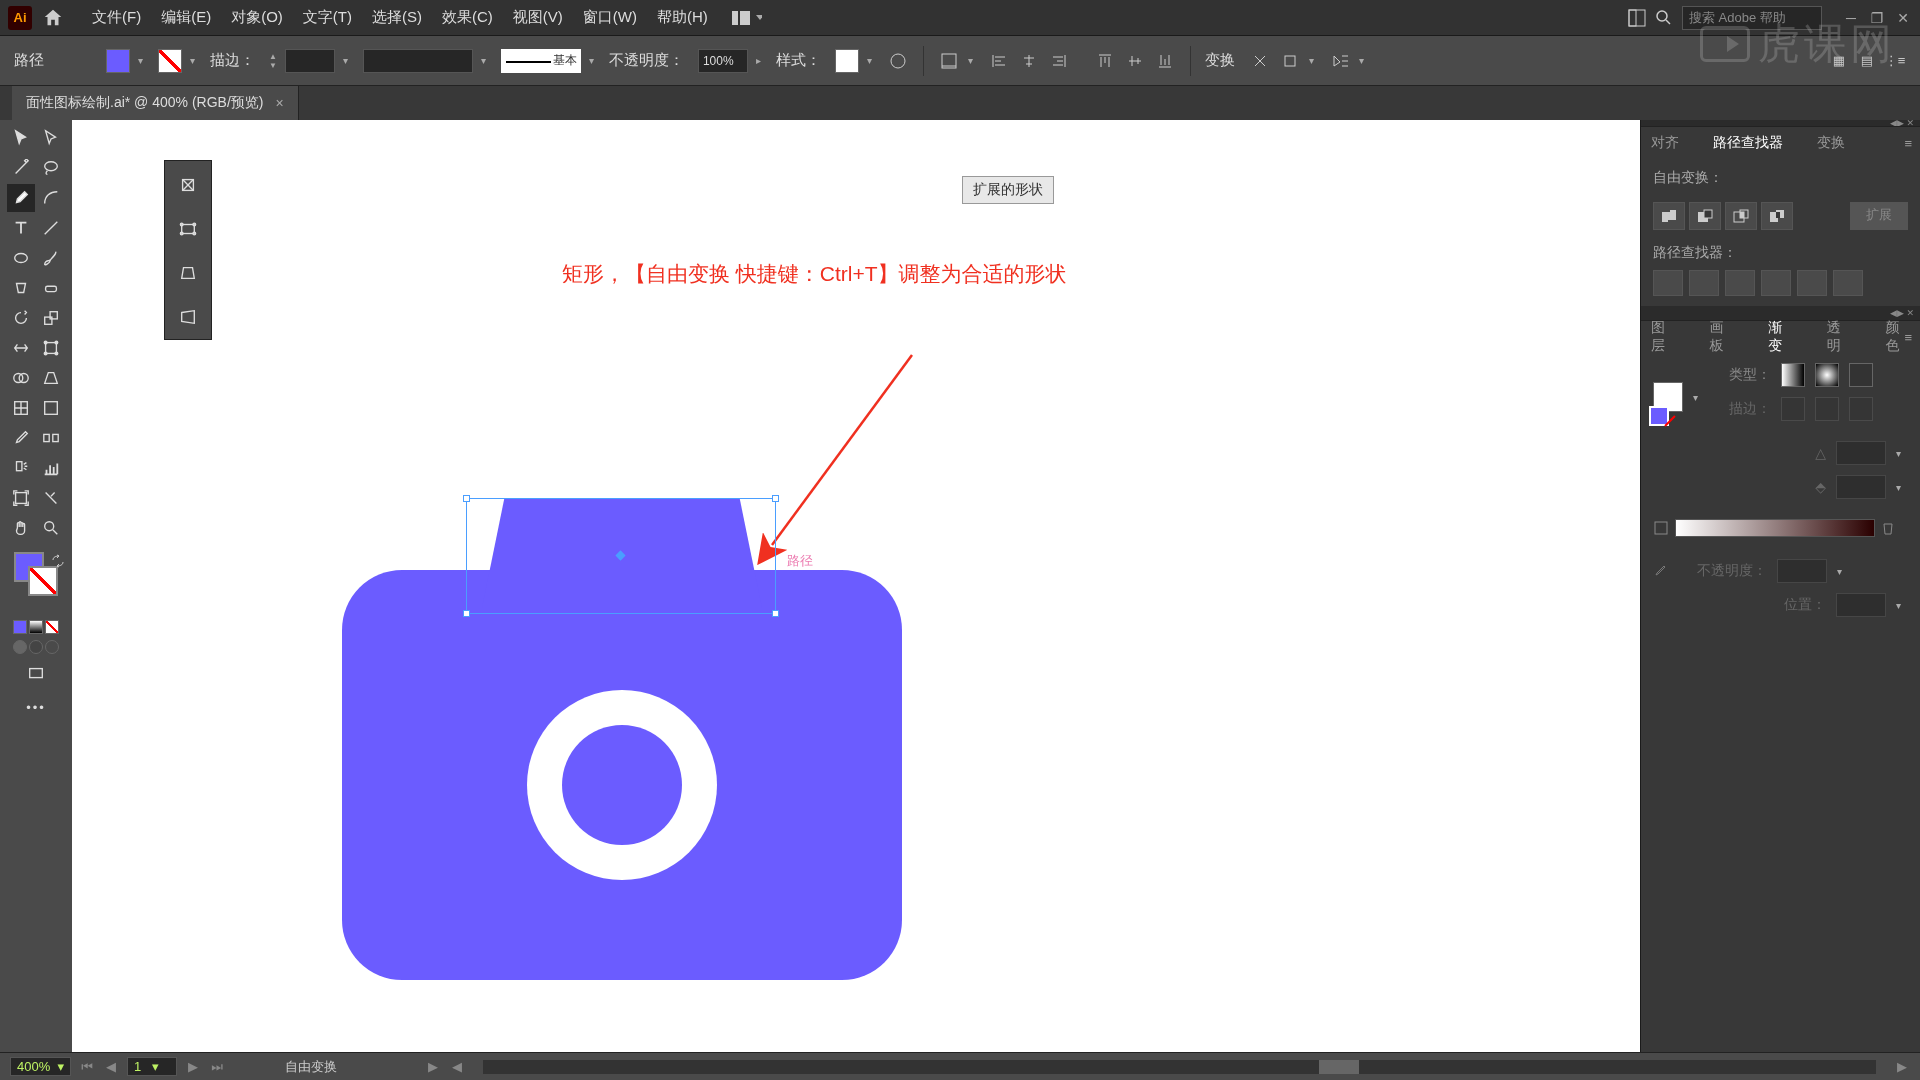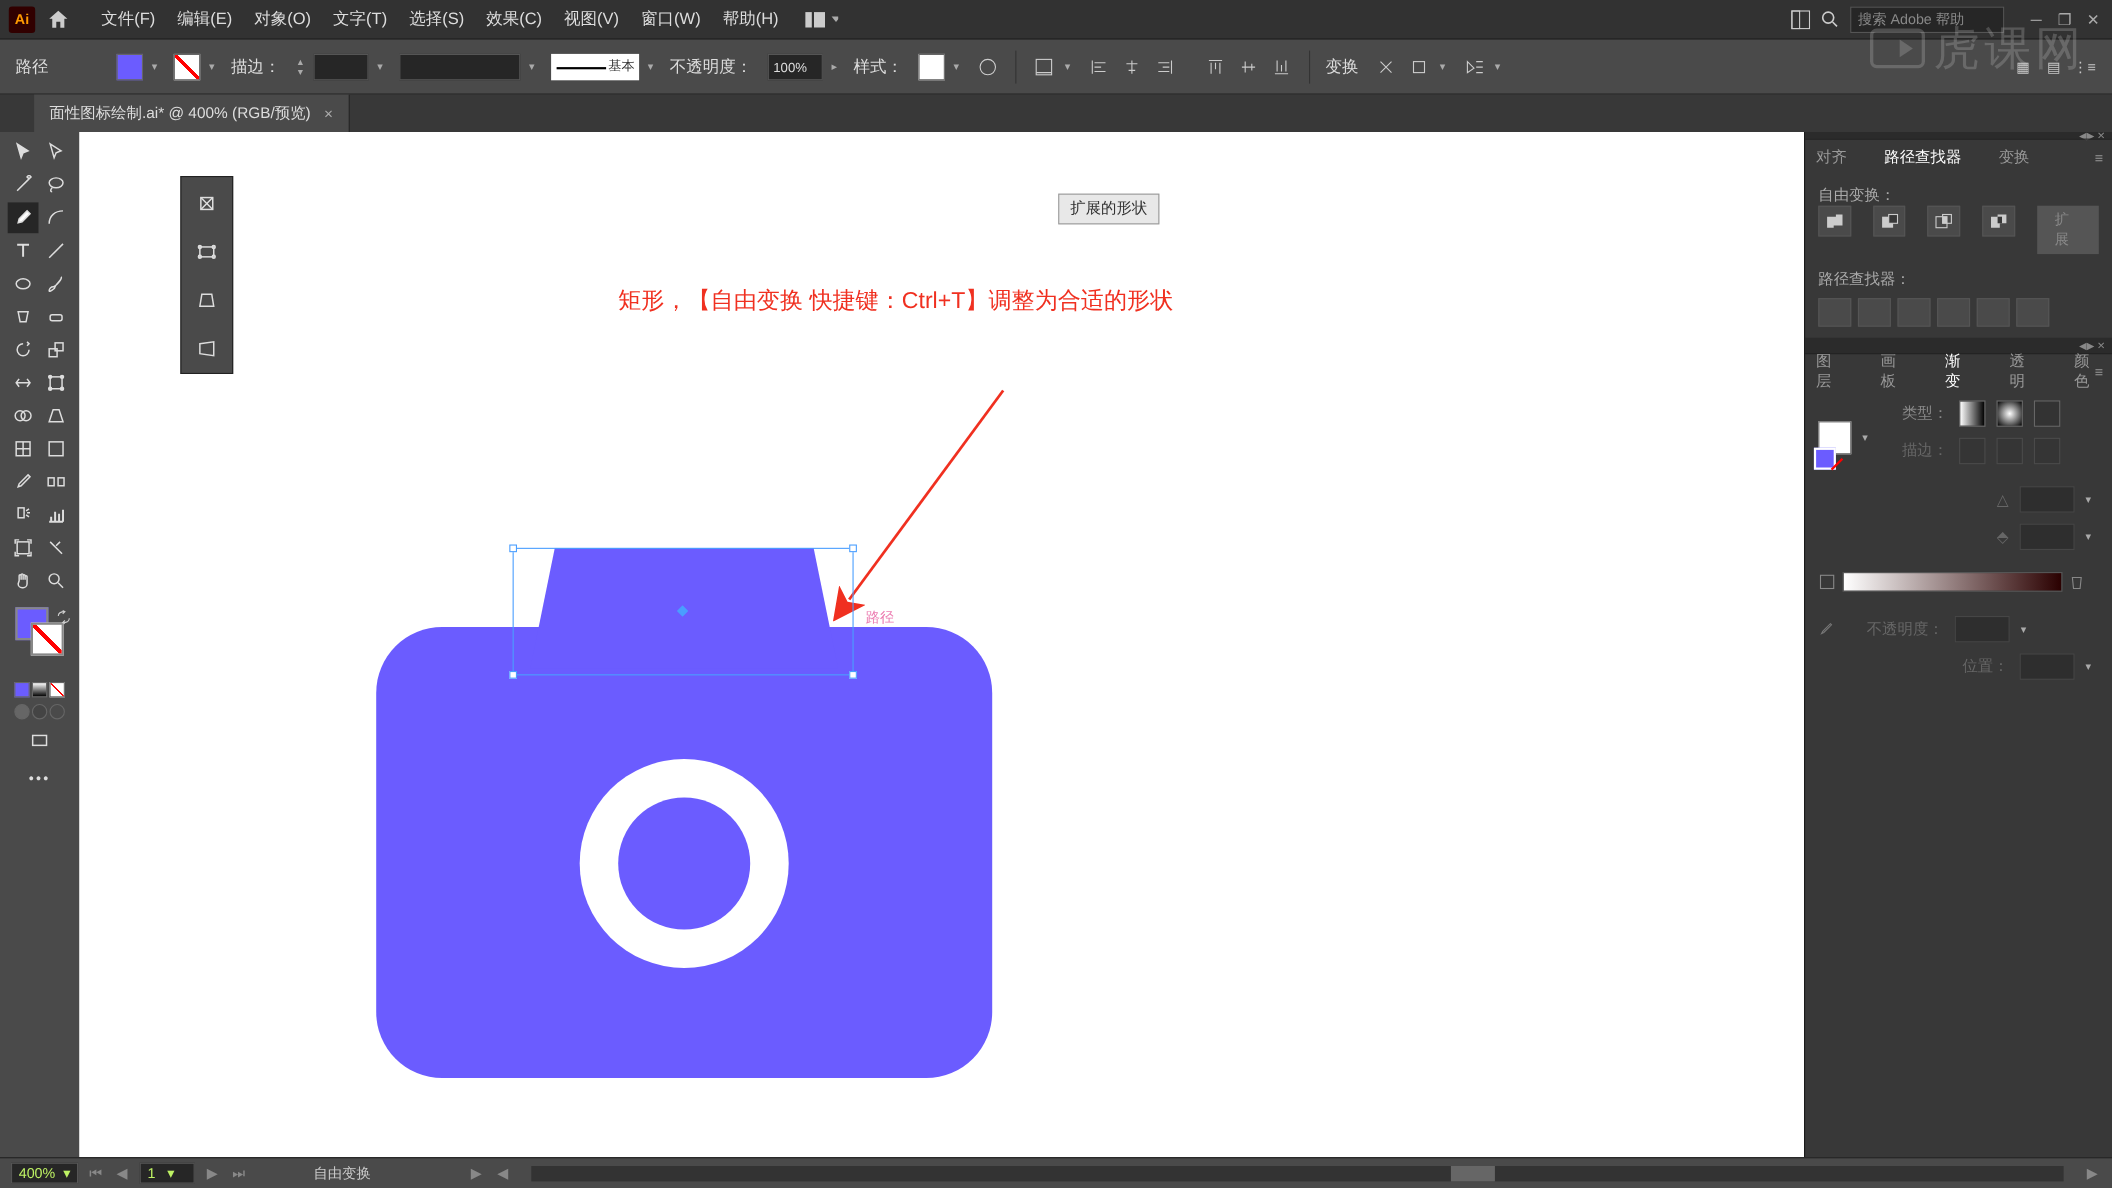--- a/index.html
+++ b/index.html
@@ -24,21 +24,21 @@
 .swatch.stroke::after{content:"";position:absolute;inset:0;background:linear-gradient(45deg,transparent 45%,red 45%,red 55%,transparent 55%)}
 .dropdown-arrow{width:12px;font-size:10px;color:#aaa;cursor:pointer}
 .ctrl-input{background:#262626;border:1px solid #555;width:50px;height:24px;color:#ddd;font-size:12px;padding:0 4px}
 .ctrl-input.wider{width:110px}
 .stroke-preview{width:80px;height:24px;background:#fff;display:flex;align-items:center;justify-content:center;position:relative}
 .stroke-preview::before{content:"";position:absolute;left:5px;right:30px;top:50%;height:2px;background:#000}
 .ctrl-sep{width:1px;height:30px;background:#333;margin:0 6px}
 .align-btn{width:22px;height:22px;cursor:pointer;display:flex;align-items:center;justify-content:center}
 
 
-.tabbar{height:34px;background:#383838;display:flex;align-items:center;padding-left:31px}
+.tabbar{height:34px;background:#383838;display:flex;align-items:center;padding-left:12px}
 .doc-tab{padding:0 14px;height:34px;display:flex;align-items:center;background:#4a4a4a;color:#ddd;font-size:14px;border-right:1px solid #222}
 .tab-close{margin-left:12px;cursor:pointer;color:#aaa;font-size:14px}
 
 
 .workspace{position:absolute;top:120px;left:0;right:0;bottom:28px;display:flex}
 .toolbox{width:72px;background:#4a4a4a;display:flex;flex-direction:column;align-items:center;padding-top:4px;gap:2px}
 .tool-row{display:flex;gap:2px}
 .tool{width:28px;height:28px;display:flex;align-items:center;justify-content:center;cursor:pointer;color:#ddd}
 .tool.active{background:#262626}
 .tool svg{width:18px;height:18px;stroke:#ddd;fill:none;stroke-width:1.5}
@@ -69,21 +69,21 @@
 .path-label{position:absolute;left:715px;top:432px;color:#ec7bb0;font-size:13px}
 
 
 .right-panels{width:280px;background:#383838;display:flex;flex-direction:column;border-left:1px solid #1a1a1a}
 .panel-block{border-top:1px solid #222}
 .panel-tabs{display:flex;height:32px;align-items:center;padding:0 10px;gap:34px;position:relative}
 .ptab{font-size:14px;color:#999;cursor:pointer}
 .ptab.active{color:#fff}
 .panel-menu{position:absolute;right:8px;color:#999;cursor:pointer}
 .panel-body{padding:10px 12px;font-size:14px;color:#aaa}
-.mode-btns{display:flex;gap:20px;margin-top:0}
+.mode-btns{display:flex;gap:4px;margin-top:15px}
 .mode-btn{width:32px;height:28px;background:#4a4a4a;border:1px solid #555;cursor:pointer;display:flex;align-items:center;justify-content:center}
 .pf-btns{display:flex;gap:6px;margin-top:8px;flex-wrap:wrap}
 .pf-btn{width:30px;height:26px;background:#4a4a4a;border:1px solid #555;cursor:pointer}
 .expand-label{background:#555;color:#888;padding:4px 16px;font-size:13px;margin-left:auto}
 
 .grad-panel{padding:10px 12px}
 .grad-row{display:flex;align-items:center;gap:10px;margin-bottom:10px;font-size:14px;color:#888}
 .grad-preview{width:30px;height:30px;background:#fff;border:1px solid #666}
 .grad-type-btn{width:24px;height:24px;border:1px solid #666;background:#333}
 .grad-type-btn.lin{background:linear-gradient(90deg,#fff,#000)}

